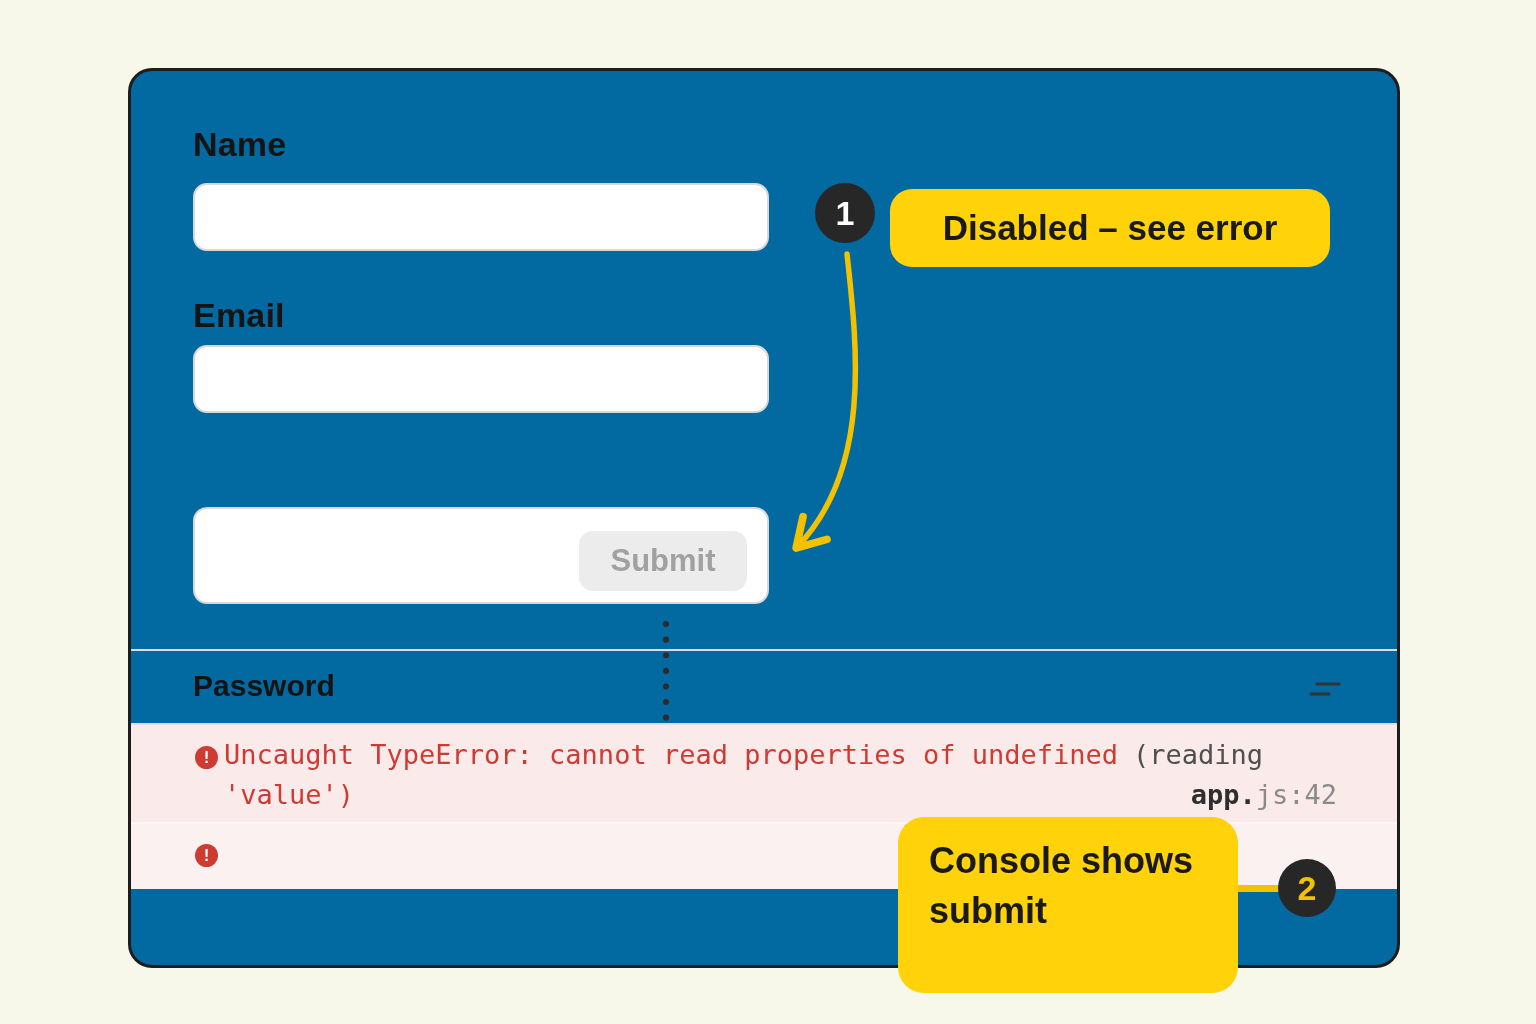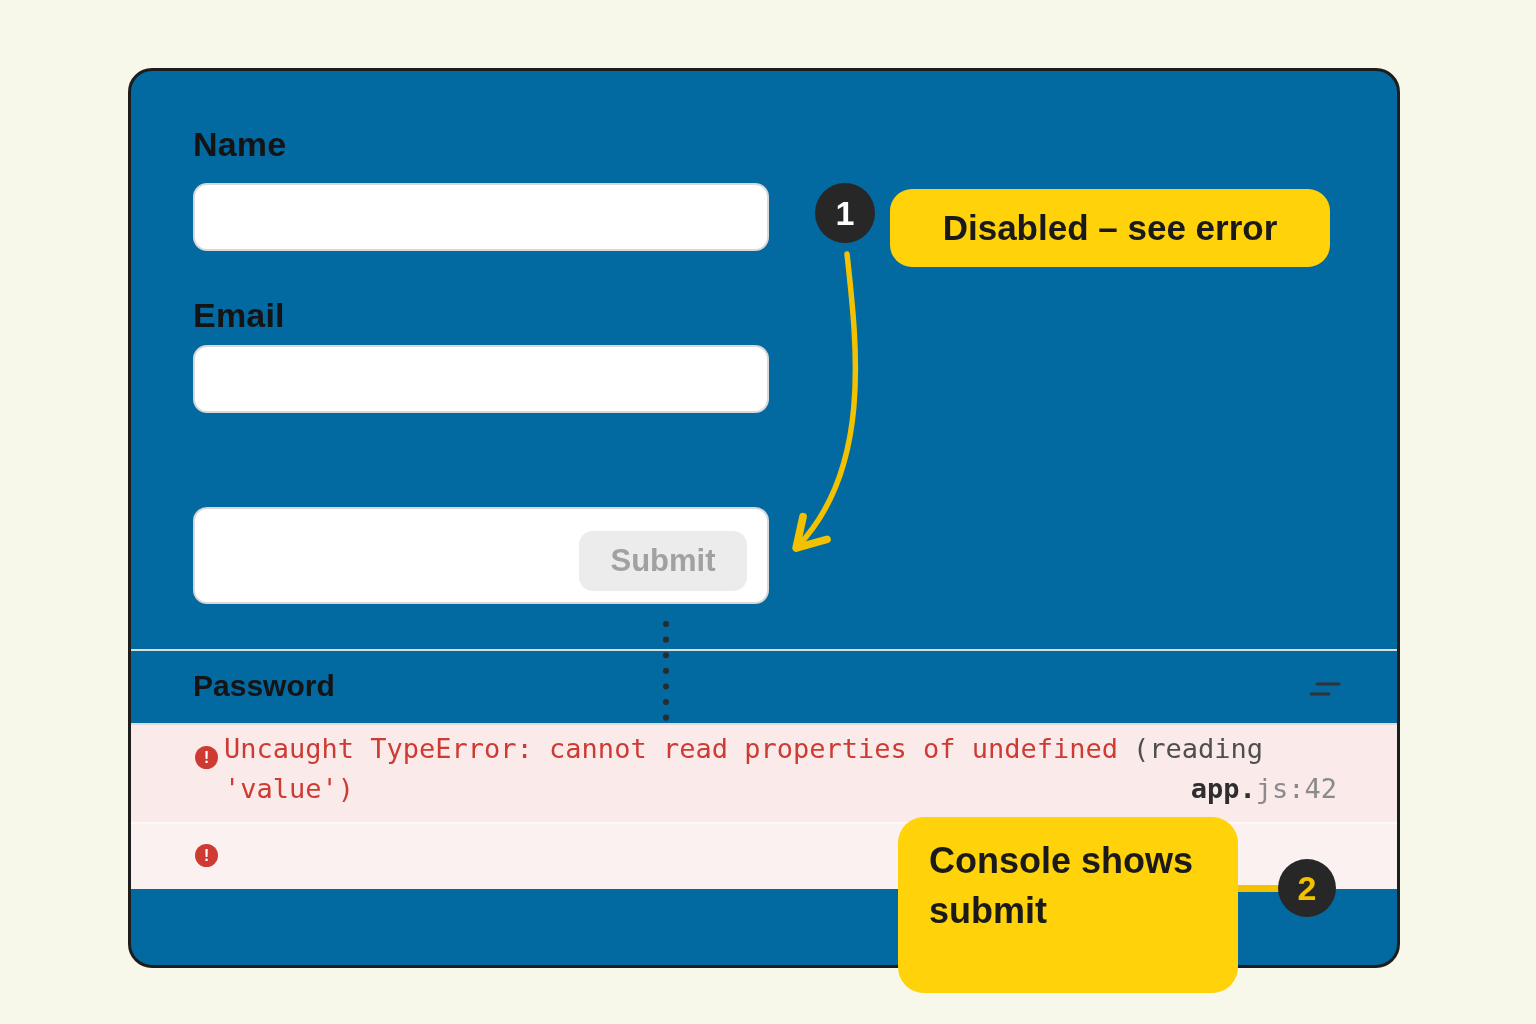--- a/index.html
+++ b/index.html
@@ -58,21 +58,21 @@
   .err-icon {
     position:absolute; left:64px; width:23px; height:23px; border-radius:50%;
     background:#CE3B33; color:#fff; font-size:16px; font-weight:700;
     display:flex; align-items:center; justify-content:center;
     font-family:"DejaVu Sans Mono", monospace;
   }
   .row1 .err-icon { top:21px; }
   .row2 .err-icon { top:20px; }
 
   .err-body {
-    position:absolute; left:93px; right:60px; top:4px;
+    position:absolute; left:93px; right:60px; top:10px;
     font-family:"DejaVu Sans Mono", monospace; font-size:27px; line-height:40px;
     color:#CE3B33; white-space:nowrap;
   }
   .row2 .err-body { top:12px; }
   .err-gray { color:#4F4F4F; margin-left:15px; }
   .err-line2 { display:flex; justify-content:space-between; }
   .err-src { color:#8A8A8A; }
   .err-src b { color:#2E2E2E; font-weight:700; }
 
   

